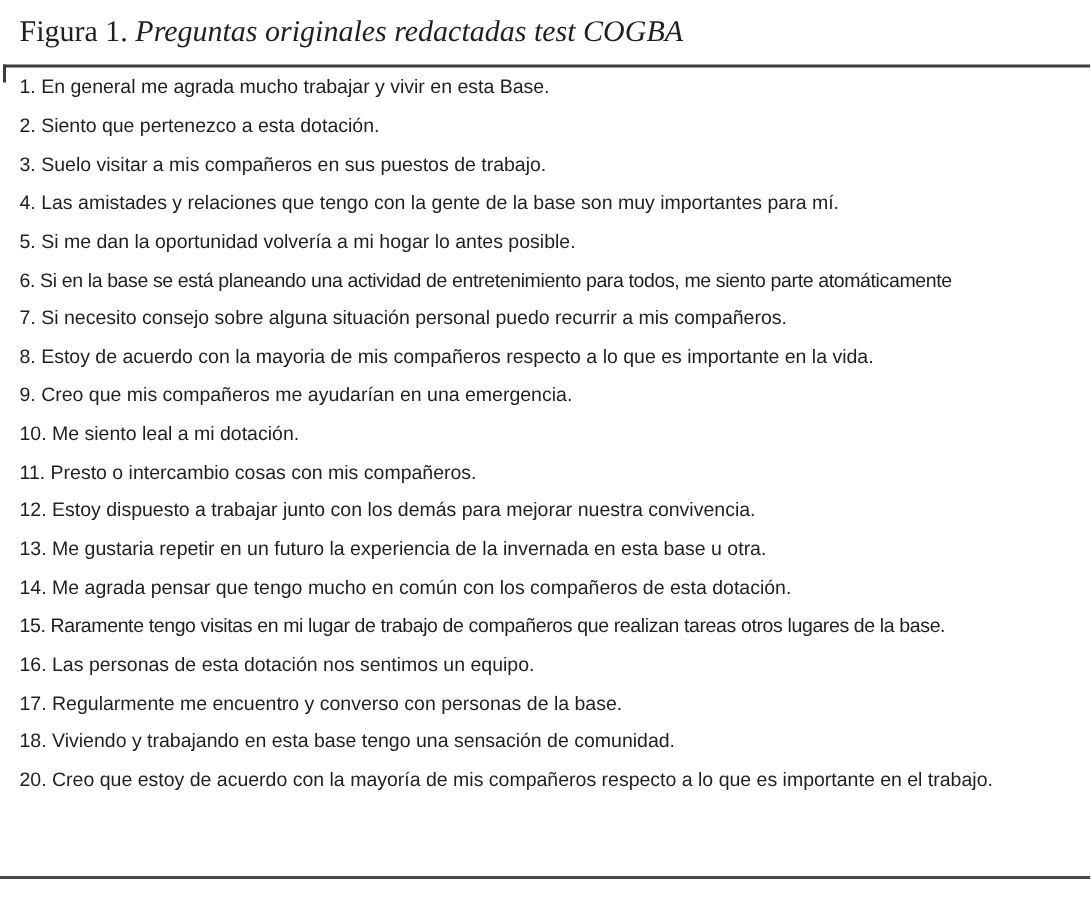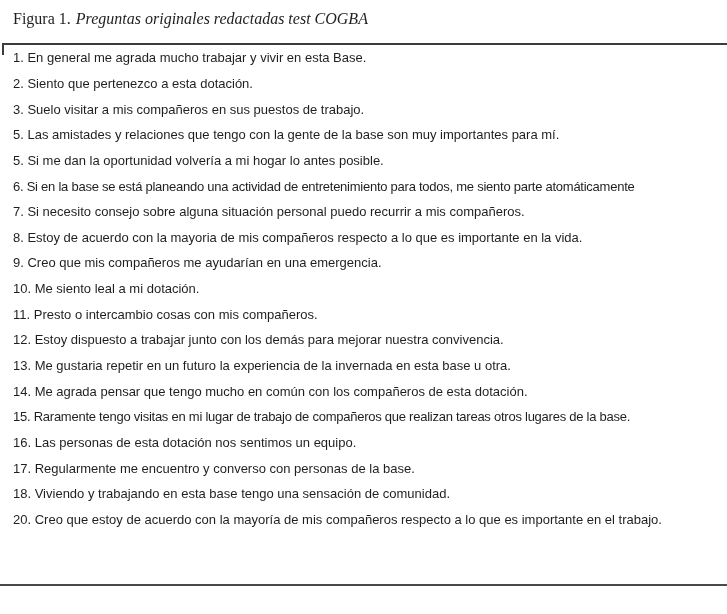--- a/index.html
+++ b/index.html
@@ -9,21 +9,21 @@
     height: 614px;
     background: var(--page-bg, #ffffff);
     overflow: hidden;
     font-family: "Liberation Sans", sans-serif;
   }
   .caption {
     position: absolute;
     top: 10px;
     left: 13px;
     font-family: "Liberation Serif", serif;
-    font-size: 16px;
+    font-size: 20px;
     color: var(--text, #1f1f1f);
     white-space: nowrap;
   }
   .caption .it {
     font-style: italic;
     margin-left: 5px;
   }
   .rule {
     position: absolute;
     left: 0;
@@ -69,21 +69,21 @@
 <div class="page">
   <div class="caption">
     <span>Figura 1.</span><span class="it">Preguntas originales redactadas test COGBA</span>
   </div>
   <div class="rule rule-top"></div>
   <div class="left-tick"></div>
   <div class="list" id="qlist">
       <div class="q-row">1. En general me agrada mucho trabajar y vivir en esta Base.</div>
       <div class="q-row">2. Siento que pertenezco a esta dotación.</div>
       <div class="q-row">3. Suelo visitar a mis compañeros en sus puestos de trabajo.</div>
-      <div class="q-row">5. Las amistades y relaciones que tengo con la gente de la base son muy importantes para mí.</div>
+      <div class="q-row">4. Las amistades y relaciones que tengo con la gente de la base son muy importantes para mí.</div>
       <div class="q-row">5. Si me dan la oportunidad volvería a mi hogar lo antes posible.</div>
       <div class="q-row condensed">6. Si en la base se está planeando una actividad de entretenimiento para todos, me siento parte atomáticamente</div>
       <div class="q-row">7. Si necesito consejo sobre alguna situación personal puedo recurrir a mis compañeros.</div>
       <div class="q-row">8. Estoy de acuerdo con la mayoria de mis compañeros respecto a lo que es importante en la vida.</div>
       <div class="q-row">9. Creo que mis compañeros me ayudarían en una emergencia.</div>
       <div class="q-row">10. Me siento leal a mi dotación.</div>
       <div class="q-row">11. Presto o intercambio cosas con mis compañeros.</div>
       <div class="q-row">12. Estoy dispuesto a trabajar junto con los demás para mejorar nuestra convivencia.</div>
       <div class="q-row">13. Me gustaria repetir en un futuro la experiencia de la invernada en esta base u otra.</div>
       <div class="q-row">14. Me agrada pensar que tengo mucho en común con los compañeros de esta dotación.</div>

